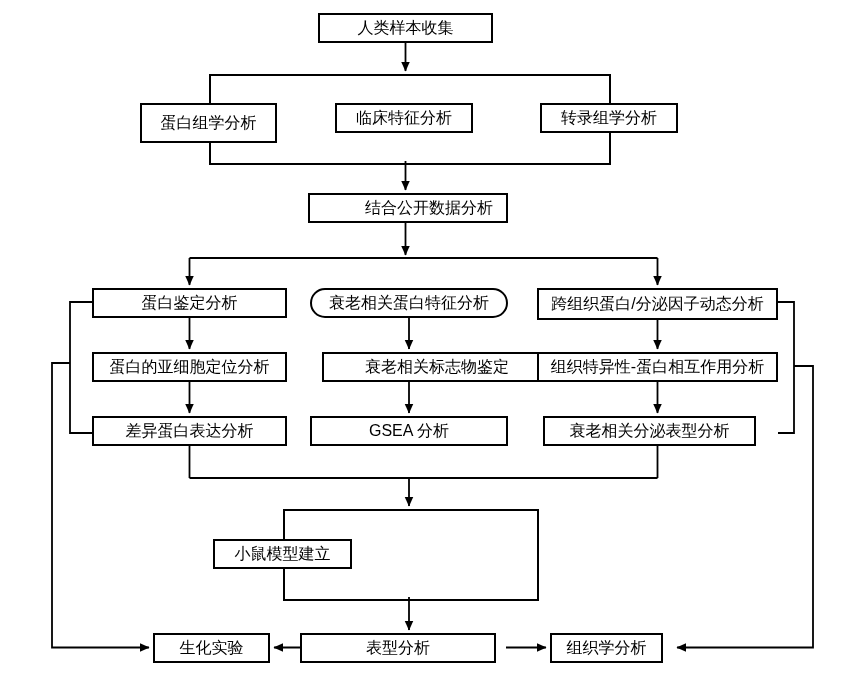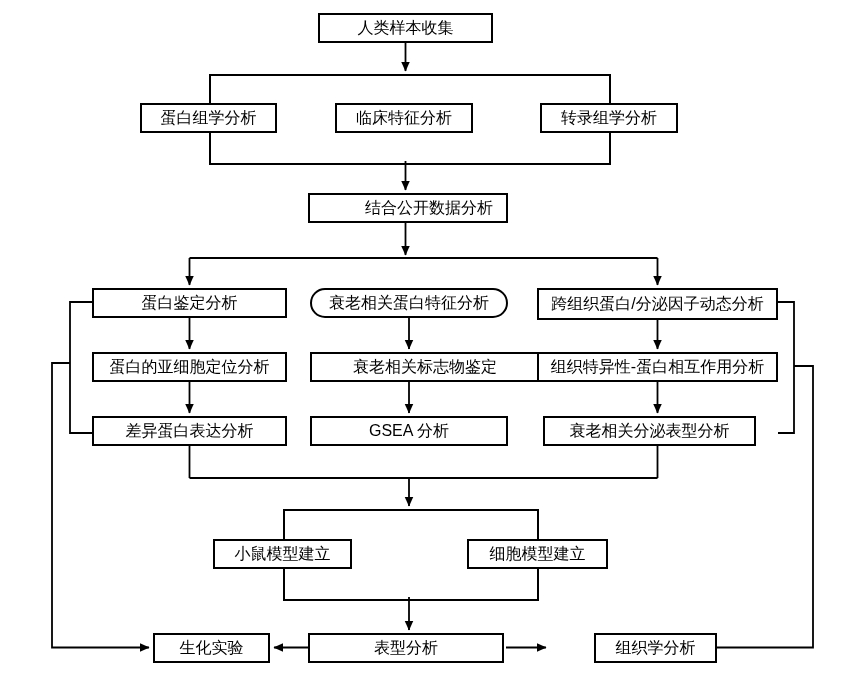--- a/index.html
+++ b/index.html
@@ -86,38 +86,37 @@
       <polyline points="92,302 70,302 70,433 92,433"></polyline>
       <polyline points="70,363 52,363 52,647.5 149,647.5" marker-end="url(#arrow)"></polyline>
 
       <polyline points="778,302 794,302 794,433 778,433"></polyline>
       <polyline points="794,366 813,366 813,647.5 677,647.5" marker-end="url(#arrow)"></polyline>
     </g>
   </svg>
 
   <div class="node" style="left:318px; top:13px; width:175px; height:30px;">人类样本收集</div>
 
-  <div class="node" style="left:140px; top:103px; width:137px; height:30px;font-family:Liberation Serif, serif;">蛋白组学分析</div>
+  <div class="node" style="left:140px; top:103px; width:137px; height:40px;font-family:Liberation Serif, serif;">蛋白组学分析</div>
   <div class="node" style="left:335px; top:103px; width:138px; height:30px;">临床特征分析</div>
   <div class="node" style="left:540px; top:103px; width:138px; height:30px;">转录组学分析</div>
 
   <div class="node" style="left:308px; top:193px; width:200px; height:30px;padding-left:42px;">结合公开数据分析</div>
 
   <div class="node" style="left:92px; top:288px; width:195px; height:30px;">蛋白鉴定分析</div>
   <div class="node" style="left:310px; top:288px; width:198px; height:30px;border-radius:15px;">衰老相关蛋白特征分析</div>
   <div class="node" style="left:537px; top:288px; width:241px; height:32px;">跨组织蛋白/分泌因子动态分析</div>
 
   <div class="node" style="left:92px; top:352px; width:195px; height:30px;">蛋白的亚细胞定位分析</div>
-  <div class="node" style="left:310px; top:352px; width:230px; height:30px;">衰老相关标志物鉴定</div>
+  <div class="node" style="left:322px; top:352px; width:230px; height:30px;">衰老相关标志物鉴定</div>
   <div class="node" style="left:537px; top:352px; width:241px; height:30px;">组织特异性-蛋白相互作用分析</div>
 
   <div class="node" style="left:92px; top:416px; width:195px; height:30px;">差异蛋白表达分析</div>
   <div class="node" style="left:310px; top:416px; width:198px; height:30px;">GSEA 分析</div>
   <div class="node" style="left:543px; top:416px; width:213px; height:30px;">衰老相关分泌表型分析</div>
 
   <div class="node" style="left:213px; top:539px; width:139px; height:30px;">小鼠模型建立</div>
-  <div class="node" style="left:467px; top:539px; width:141px; height:30px;">细胞模型建立</div>
 
   <div class="node" style="left:153px; top:633px; width:117px; height:30px;">生化实验</div>
-  <div class="node" style="left:308px; top:633px; width:196px; height:30px;text-align:right;">表型分析</div>
-  <div class="node" style="left:550px; top:633px; width:123px; height:30px;margin-left:44px;">组织学分析</div>
+  <div class="node" style="left:300px; top:633px; width:196px; height:30px;text-align:right;">表型分析</div>
+  <div class="node" style="left:550px; top:633px; width:113px; height:30px;">组织学分析</div>
 
 </div>
 
 </body></html>

